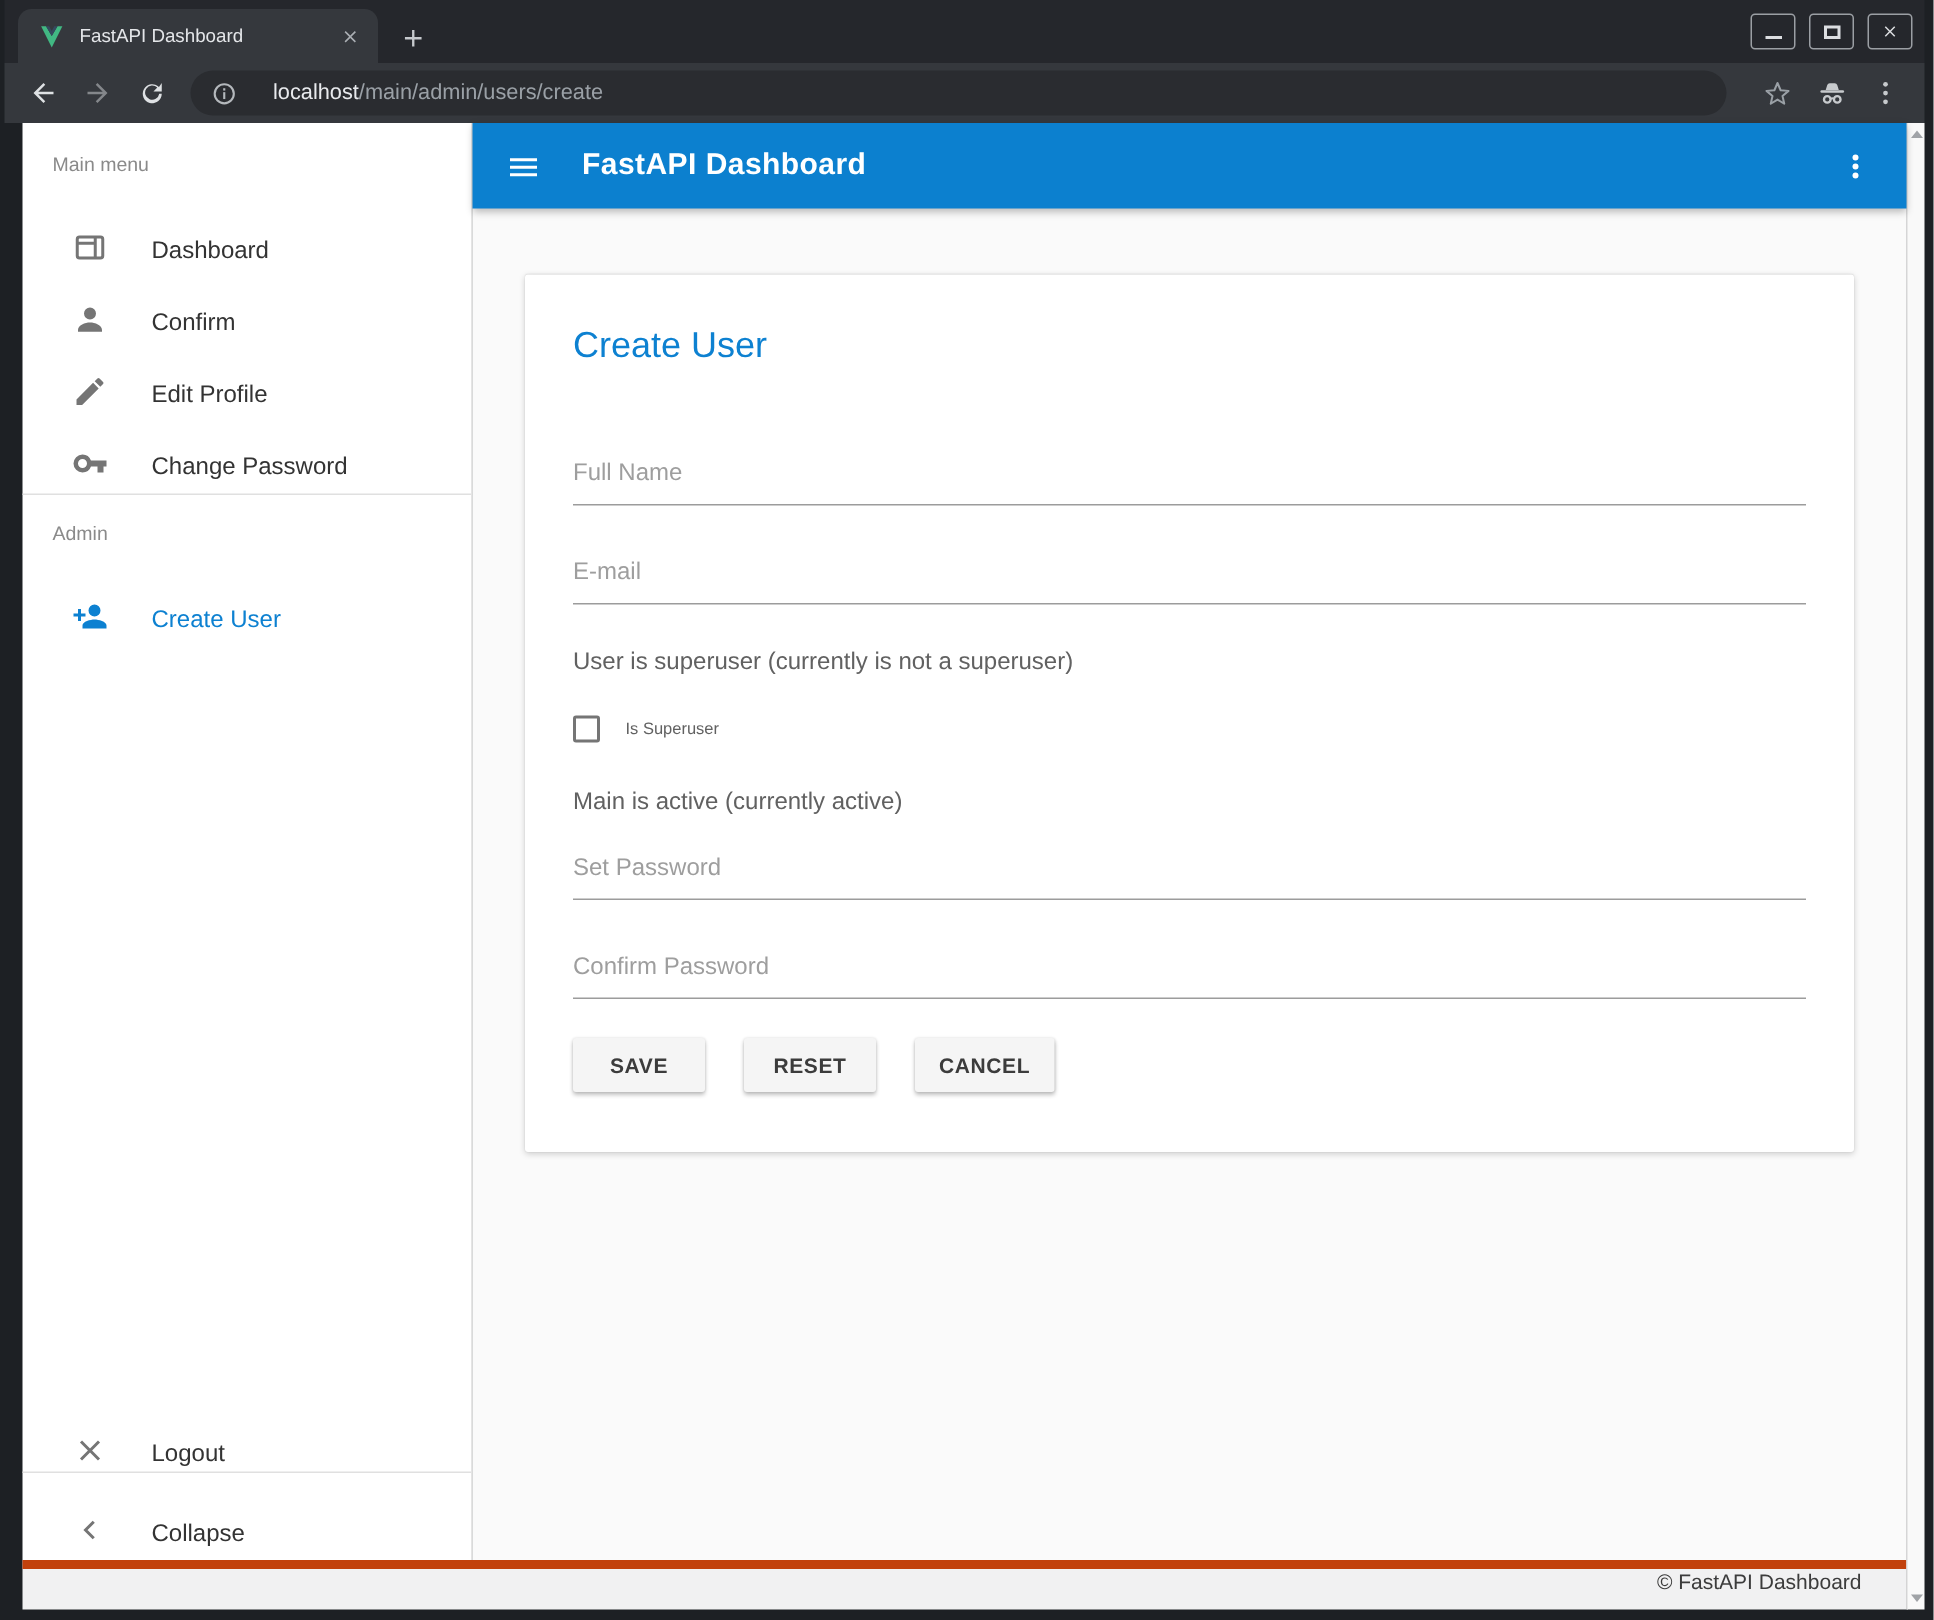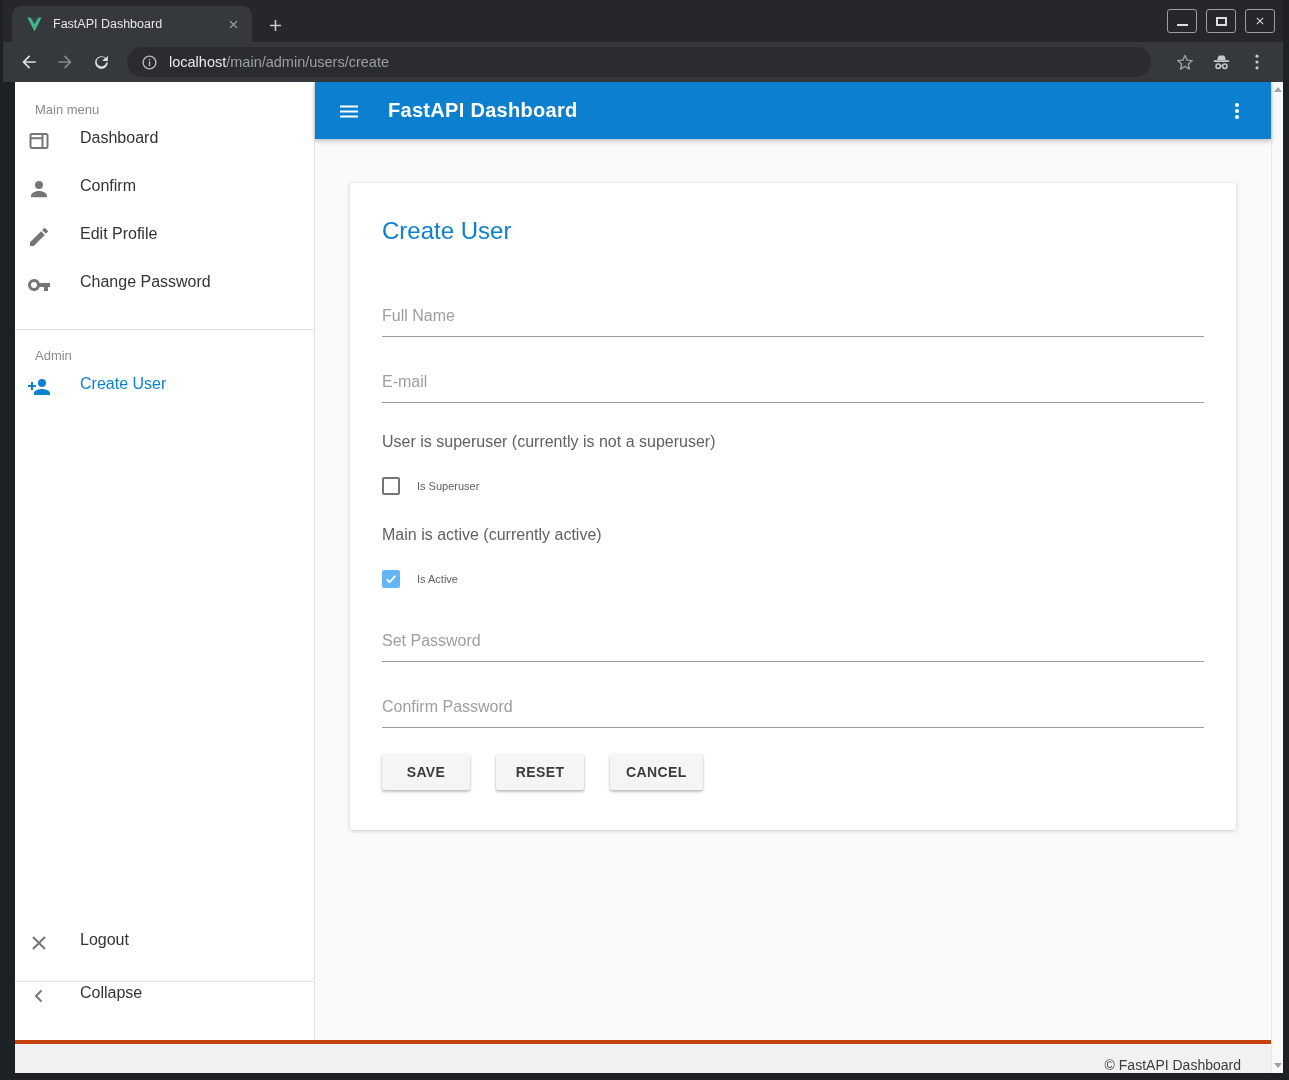--- a/index.html
+++ b/index.html
@@ -24,35 +24,35 @@
   .tab-title{flex:1;margin-left:10px;font-size:12.5px;color:#e4e6e9;white-space:nowrap;overflow:hidden;}
   .tab-close{width:18px;height:18px;display:flex;align-items:center;justify-content:center;color:#a9adb2;border-radius:50%;}
   .newtab{position:absolute;left:260px;top:13px;width:24px;height:24px;display:flex;align-items:center;justify-content:center;color:#c6c9cd;}
   .win-controls{position:absolute;right:8px;top:9px;display:flex;gap:9px;}
   .wc{width:30px;height:24px;border:1px solid #9b9fa4;border-radius:3px;display:flex;align-items:center;justify-content:center;color:#dcdee1;}
   .wc-min{width:11px;height:2px;background:#dcdee1;margin-top:7px;}
   .wc-max{width:11px;height:9px;border:2px solid #dcdee1;}
   .toolbar{height:40px;background:var(--toolbar);display:flex;align-items:center;padding:0 14px;}
   .navbtn{width:24px;height:24px;display:flex;align-items:center;justify-content:center;margin-right:12px;flex:none;}
   .omnibox{flex:1;height:30px;background:var(--omnibox);border-radius:15px;display:flex;align-items:center;
-           padding:0 14px;margin:0 10px 0 2px;gap:11px;min-width:0;}
+           padding:0 14px;margin:0 10px 0 2px;gap:24px;min-width:0;}
   .url{font-size:14.5px;white-space:nowrap;overflow:hidden;}
   .url .host{color:#e8eaed;}
   .url .path{color:#9aa0a6;}
   .tool-icon{width:24px;height:24px;display:flex;align-items:center;justify-content:center;margin-left:12px;flex:none;}
 
   
   .app-region{flex:1;display:flex;min-height:0;}
   .page-col{flex:1;display:flex;flex-direction:column;min-width:0;margin-left:12px;}
   .body-row{flex:1;display:flex;min-height:0;}
 
   
   .sidebar{width:300px;flex:none;background:#ffffff;border-right:1px solid #e4e4e4;display:flex;flex-direction:column;}
   .section-label{padding:20px 20px 12px;font-size:13px;color:#8a8a8a;}
-  .nav-item{height:48px;display:flex;align-items:flex-start;padding:0 12px;cursor:pointer;}
+  .nav-item{height:48px;display:flex;align-items:flex-end;padding:0 33px;cursor:pointer;}
   .nav-item .icon{width:24px;height:24px;flex:none;color:var(--icon-gray);display:flex;}
   .nav-item .label{margin-left:29px;font-size:16px;color:#333;}
   .nav-item.active .icon{color:var(--primary);}
   .nav-item.active .label{color:var(--primary);}
   .divider{height:1px;background:#e0e0e0;margin:8px 0;}
   .sidebar-spacer{flex:1;}
   .sidebar .bottom .divider{margin:2px 0;}
   .sidebar .bottom{padding-bottom:8px;}
 
   
@@ -81,22 +81,22 @@
   .cb.checked{border-color:#64b5f6;background:#64b5f6;}
   .cb.checked svg{visibility:visible;}
   .cb-label{margin-left:17px;font-size:11px;color:#616161;}
   .cb-row.last{margin-bottom:44px;}
   .btn-row{margin-top:26px;display:flex;}
   .btn{min-width:88px;height:36px;padding:0 16px;background:#f5f5f5;border:none;border-radius:2px;
        box-shadow:0 2px 3px rgba(0,0,0,.24),0 0 2px rgba(0,0,0,.12);
        font-size:14px;font-weight:700;color:#3c3c3c;letter-spacing:.4px;margin-right:26px;cursor:pointer;}
 
   
-  .footer{height:33px;flex:none;background:#f1f1f2;border-top:4px solid #c2410c;
-          display:flex;align-items:flex-end;justify-content:flex-end;padding-right:30px;}
+  .footer{height:33px;flex:none;background:#f1f1f2;border-top:6px solid #c2410c;
+          display:flex;align-items:flex-start;justify-content:flex-end;padding-right:30px;}
   .footer span{font-size:14px;color:#3c3c3c;}
 
   
   .scrollbar-col{width:12px;flex:none;background:#f9f9f9;border-left:1px solid #e8e8e8;
                  display:flex;flex-direction:column;align-items:center;justify-content:space-between;padding:5px 0;}
   .sb-arrow-up{width:0;height:0;border-left:4px solid transparent;border-right:4px solid transparent;border-bottom:5px solid #a0a3a7;}
   .sb-arrow-down{width:0;height:0;border-left:4px solid transparent;border-right:4px solid transparent;border-top:5px solid #a0a3a7;}
 </style>
 </head>
 <body>
@@ -312,28 +312,20 @@
                 <span class="cb">
                   <svg viewBox="0 0 18 18" width="16" height="16">
                       <polyline points="3.5,9.5 7.2,13 14.5,5" fill="none" stroke="#fff" stroke-width="2.4"></polyline>
                     </svg>
                 </span>
                 <span class="cb-label">Is Superuser</span>
               </div>
 
               <p class="hint">Main is active (currently active)</p>
 
-              <div class="cb-row last">
-                <span class="cb checked">
-                  <svg viewBox="0 0 18 18" width="16" height="16">
-                      <polyline points="3.5,9.5 7.2,13 14.5,5" fill="none" stroke="#fff" stroke-width="2.4"></polyline>
-                    </svg>
-                </span>
-                <span class="cb-label">Is Active</span>
-              </div>
 
               <div class="tf gap-lg">
                 <input type="password" placeholder="Set Password" style="">
               </div>
 
               <div class="tf" style="margin-bottom:0;">
                 <input type="password" placeholder="Confirm Password" style="">
               </div>
 
               <div class="btn-row">

